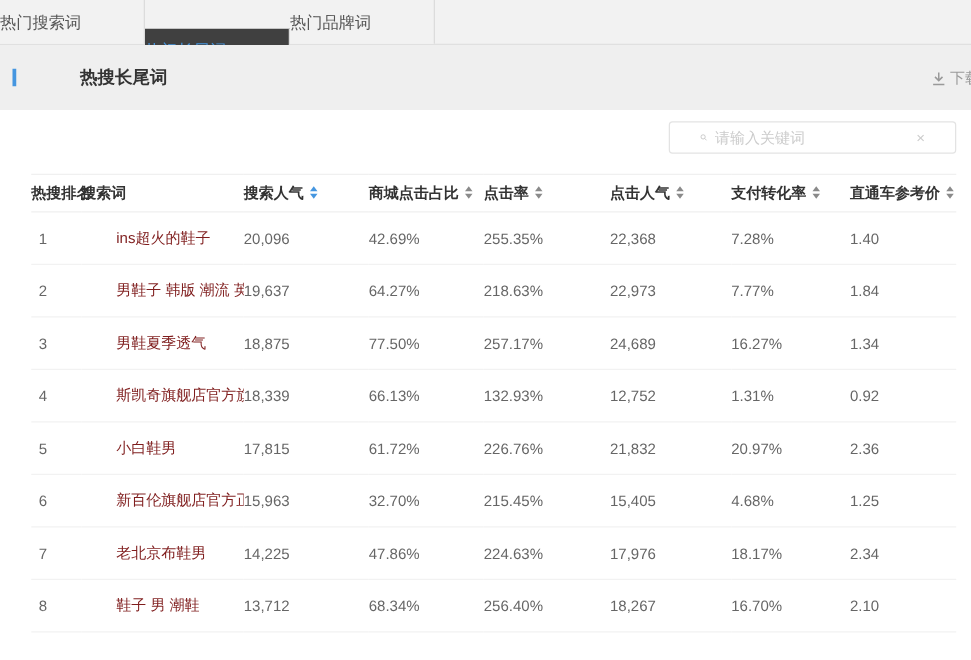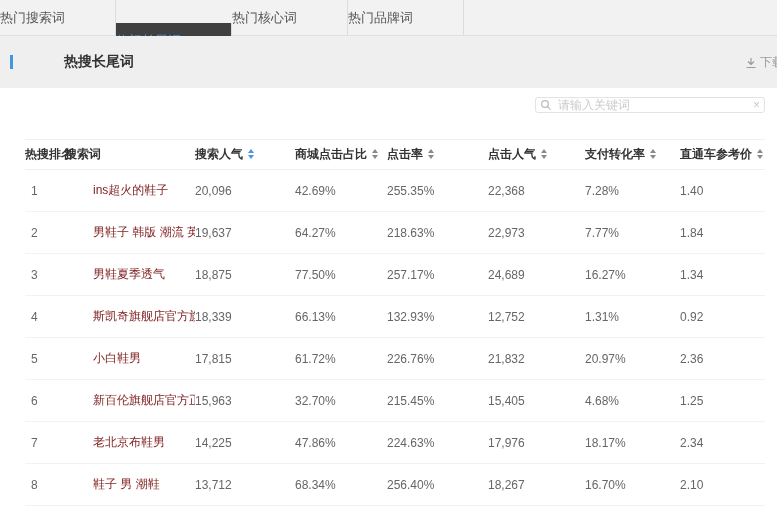--- a/index.html
+++ b/index.html
@@ -15,23 +15,23 @@
   
   .band { position:relative; height:52px; background:#efefef; }
   .section-title { position:absolute; left:10px; top:17px; display:flex; align-items:center;gap:44px; }
   .title-bar { width:3px; height:14px; background:#4596e0; margin-right:7px; }
   .title-text { font-size:14px; font-weight:bold; color:#333; }
   .download { position:absolute; right:-7px; top:18px; display:flex; align-items:center;
     gap:3px; font-size:12px; color:#999; cursor:pointer; }
 
   
   .panel { position:relative; background:#fff; height:440px; }
-  .searchbox { position:absolute; top:9px; right:12px; width:230px; height:16px;
+  .searchbox { position:absolute; top:9px; right:12px; width:230px; height:26px;
     border:1px solid #e3e3e3; border-radius:3px; display:flex; align-items:center;
-    padding:0 4px; background:#fff; }
+    padding:0 24px; background:#fff; }
   .searchbox input { flex:1; border:none; outline:none; font-size:12px; color:#666;
     margin-left:6px; background:transparent; font-family:inherit; }
   .searchbox input::placeholder { color:#ccc; }
   .clear-x { color:#ccc; font-size:12px; cursor:pointer; padding-left:6px; }
 
   
   .table-wrap { padding:51px 12px 0 25px; }
   table { width:100%; border-collapse:collapse; table-layout:fixed; }
   thead th { height:30px; text-align:left; font-size:12px; font-weight:bold; color:#333;
     border-top:1px solid #f0f0f0; border-bottom:1px solid #f0f0f0; white-space:nowrap; }
@@ -50,21 +50,20 @@
   .sorter .down { border-top:4px solid #8a8a8a; }
   .sorter.active .up   { border-bottom-color:#4596e0; }
   .sorter.active .down { border-top-color:#4596e0; }
 </style>
 </head>
 <body>
 
 <div class="tabbar">
   <div class="tab">热门搜索词</div>
   <div class="tab active">热门长尾词</div>
-  <div class="tab">热门核心词</div>
   <div class="tab">热门品牌词</div>
 </div>
 
 <div class="band">
   <div class="section-title">
     <span class="title-bar"></span>
     <span class="title-text">热搜长尾词</span>
   </div>
   <div class="download">
     <svg width="12" height="12" viewBox="0 0 12 12">

